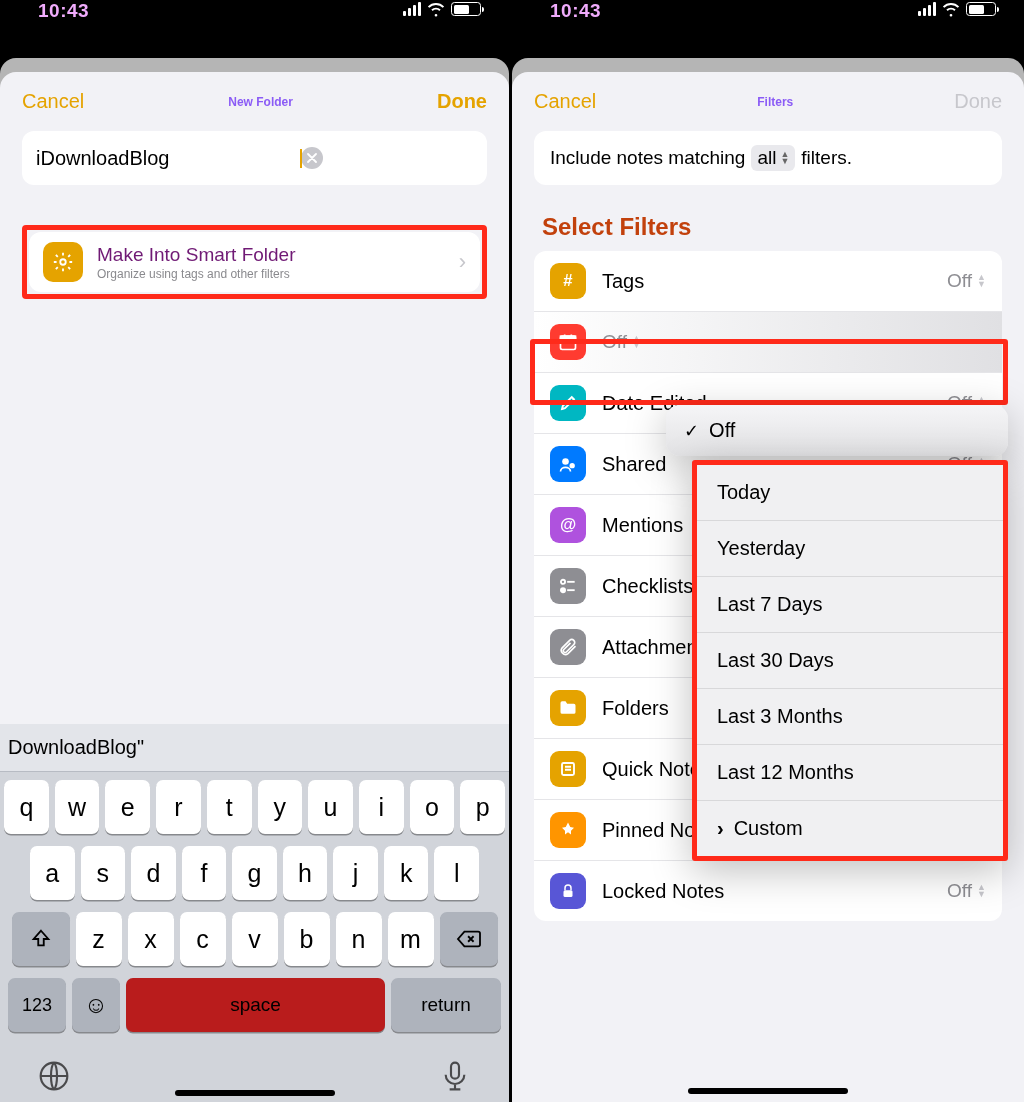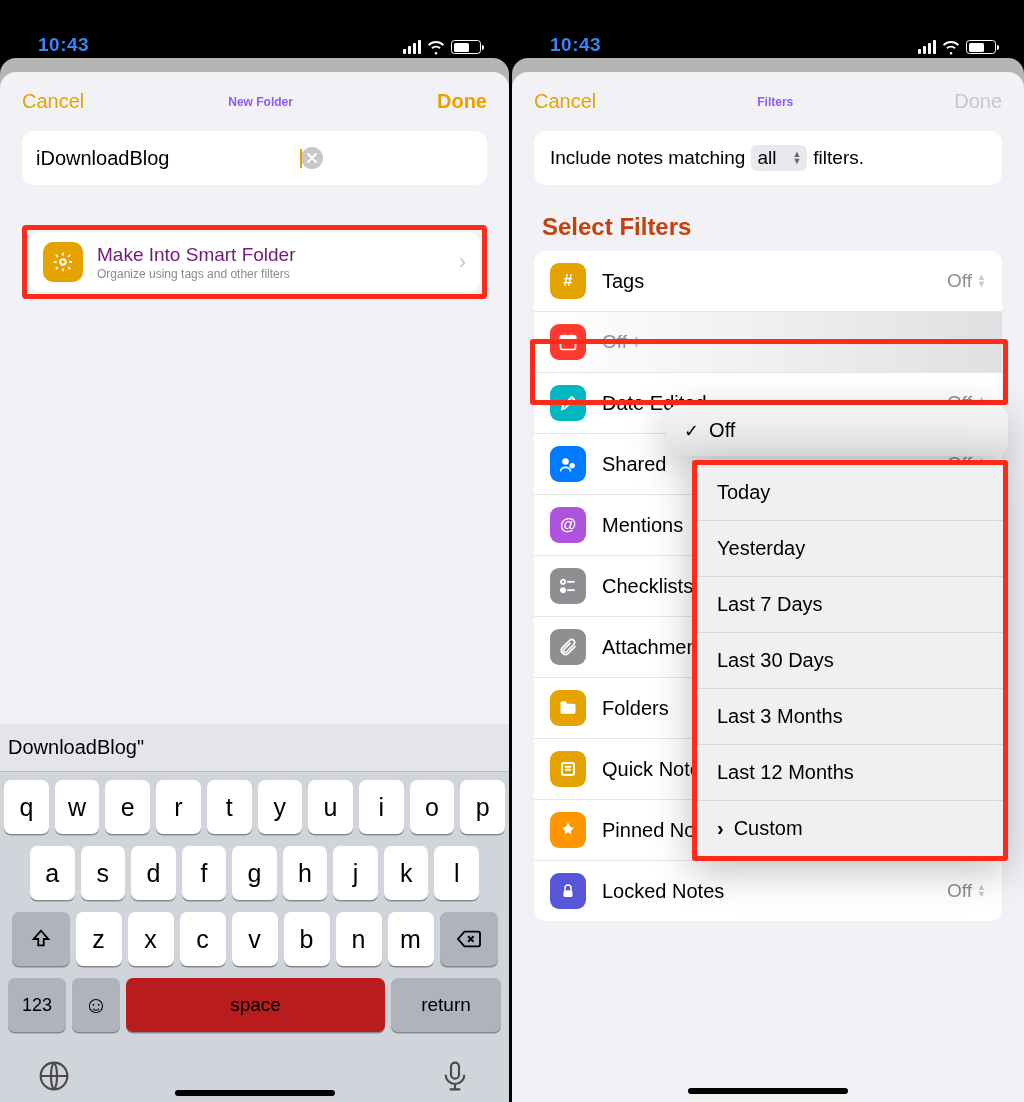--- a/index.html
+++ b/index.html
@@ -1,20 +1,20 @@
 <!DOCTYPE html>
 <html><head>
 <meta charset="utf-8">
 <style>
 * { margin: 0; padding: 0; box-sizing: border-box; -webkit-font-smoothing: antialiased; }
 body { font-family: -apple-system, "SF Pro Text", "Helvetica Neue", Arial, sans-serif; background: #000; width: 1024px; height: 1102px; overflow: hidden; }
 .page { display: flex; width: 1024px; height: 1102px; }
 .pane { width: 512px; height: 1102px; background: #000; position: relative; }
 .left { border-right: 3px solid #000; }
-.status-bar { height: 56px; display: flex; align-items: flex-end; justify-content: space-between; padding: 0 28px 0 38px; color: #3b82f6; }
+.status-bar { height: 56px; display: flex; align-items: flex-start; justify-content: space-between; padding: 0 28px 0 38px; color: #f0abfc; }
 .status-time { font-size: 19px; font-weight: 600; letter-spacing: 0.5px; }
 .status-icons { display: flex; align-items: center; gap: 6px; }
 .sig-bars { display: flex; align-items: flex-end; gap: 2px; height: 14px; }
 .sig-bars span { width: 3px; background: #fff; border-radius: 1px; }
 .sig-bars span:nth-child(1){height:5px} .sig-bars span:nth-child(2){height:8px} .sig-bars span:nth-child(3){height:11px} .sig-bars span:nth-child(4){height:14px}
 .wifi-ic { width:18px; height:18px; }
 .batt { width: 30px; height: 14px; border: 1.5px solid #fff; border-radius: 3.5px; position: relative; }
 .batt::after { content:""; position:absolute; right:-4px; top:4px; width:2.5px; height:5px; background:#fff; border-radius:0 2px 2px 0; }
 .batt .fill { position:absolute; left:1.5px; top:1.5px; bottom:1.5px; width: 55%; background:#fff; border-radius:1.5px; }
 
@@ -54,21 +54,21 @@
 .func-key.n123 { flex:0 0 58px; }
 .func-key.emoji { flex:0 0 48px; font-size:24px; }
 .func-key.space { flex:1; background:#b91c1c; font-size:19px; }
 .func-key.return { flex:0 0 110px; font-size:19px; }
 .kbd-footer { display:flex; justify-content:space-between; align-items:center; padding: 18px 34px 6px; }
 .kbd-footer svg { width:32px; height:32px; color:#4a4a4c; }
 .home-ind { position:absolute; bottom:6px; left:50%; transform:translateX(-50%); width:160px; height:6px; background:#000; border-radius:4px; }
 
 
 .include-card { margin: 0 22px; background:#fff; border-radius:12px; padding: 14px 16px; font-size:19px; color:#000; display:flex; align-items:center; gap:6px; flex-wrap:wrap; }
-.pill { background:#e9e9ed; border-radius:6px; padding: 2px 6px; display:inline-flex; align-items:center; gap:16px; }
+.pill { background:#e9e9ed; border-radius:6px; padding: 2px 6px; display:inline-flex; align-items:center; gap:4px; }
 .updn { display:inline-flex; flex-direction:column; font-size:9px; line-height:7px; color:#666; }
 
 .sect-title { font-size:24px; font-weight:700; color:#c2410c; padding: 28px 30px 10px; }
 .filter-list { margin: 0 22px; background:#fff; border-radius:12px; overflow:hidden; position:relative; }
 .frow { display:flex; align-items:center; padding: 12px 16px; gap:16px; border-top: 1px solid #e5e5e8; position:relative; }
 .frow:first-child { border-top:none; }
 .frow.highlighted { background: linear-gradient(to right, #fff, #e0e0e3); }
 .fic { width:36px; height:36px; border-radius:9px; display:flex; align-items:center; justify-content:center; color:#fff; font-size:20px; flex-shrink:0; }
 .flabel { flex:1; font-size:20px; color:#000; white-space:nowrap; overflow:hidden; }
 .fval { font-size:19px; color:#8e8e93; display:flex; align-items:center; gap:5px; }

